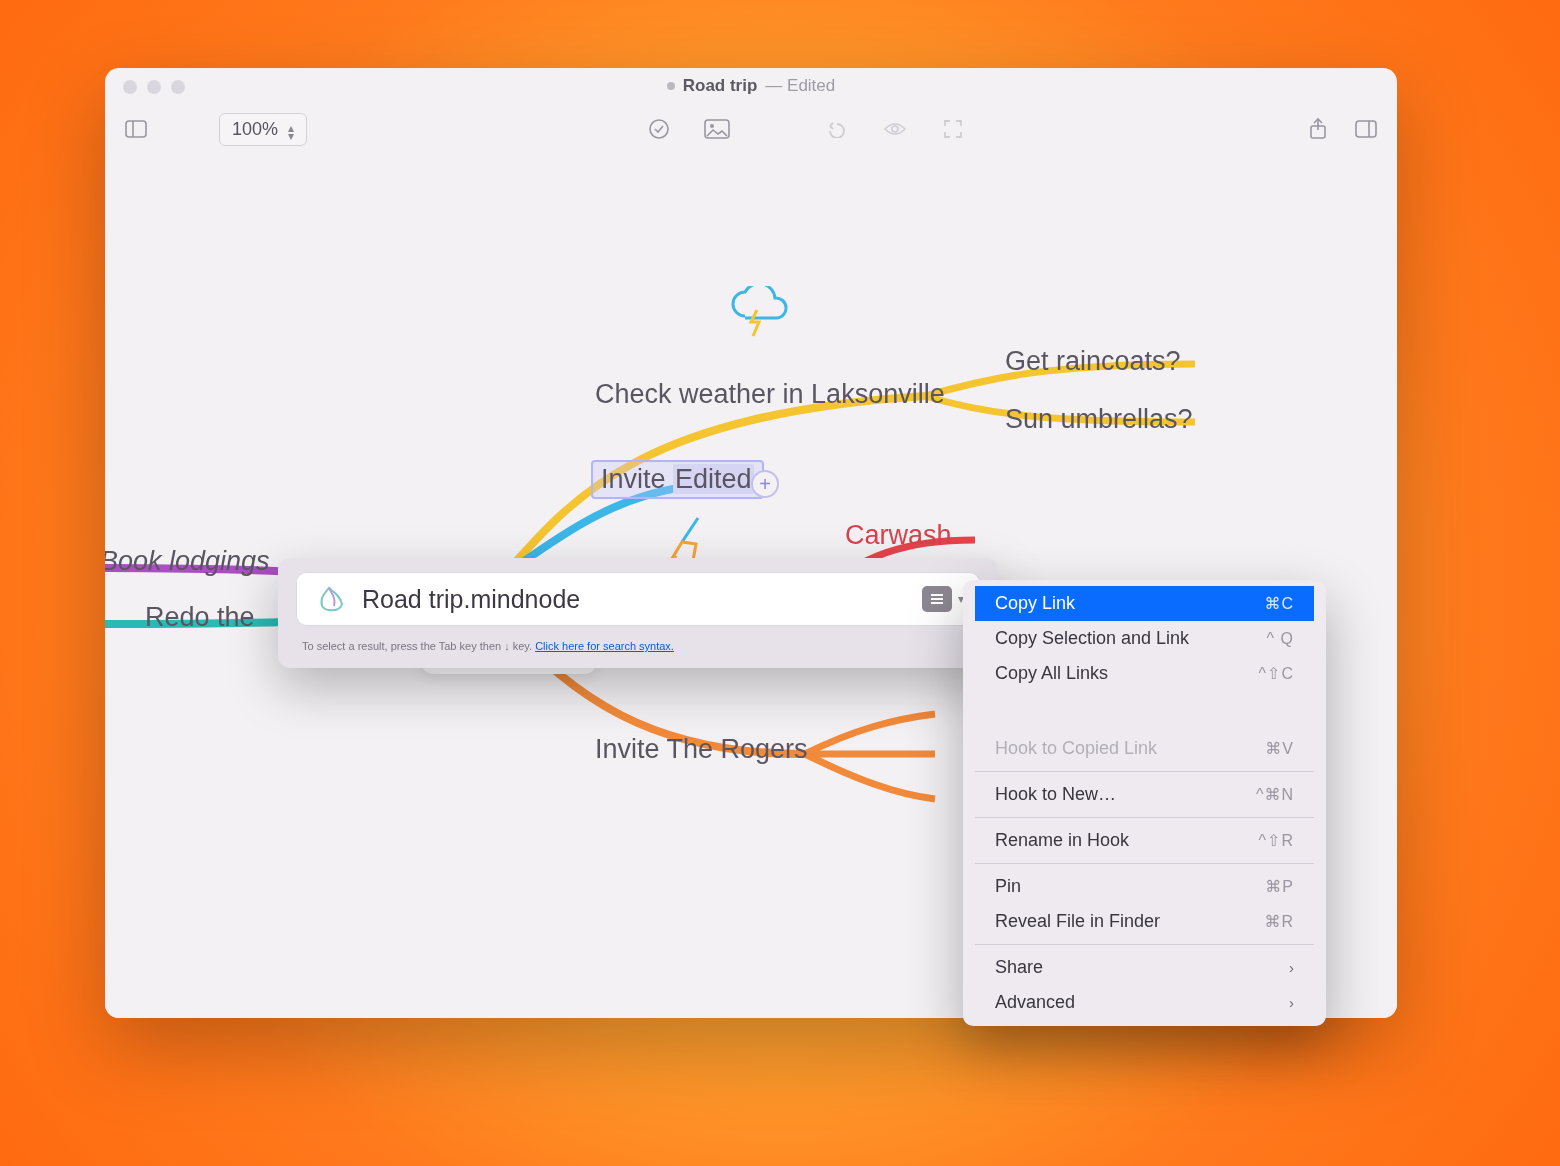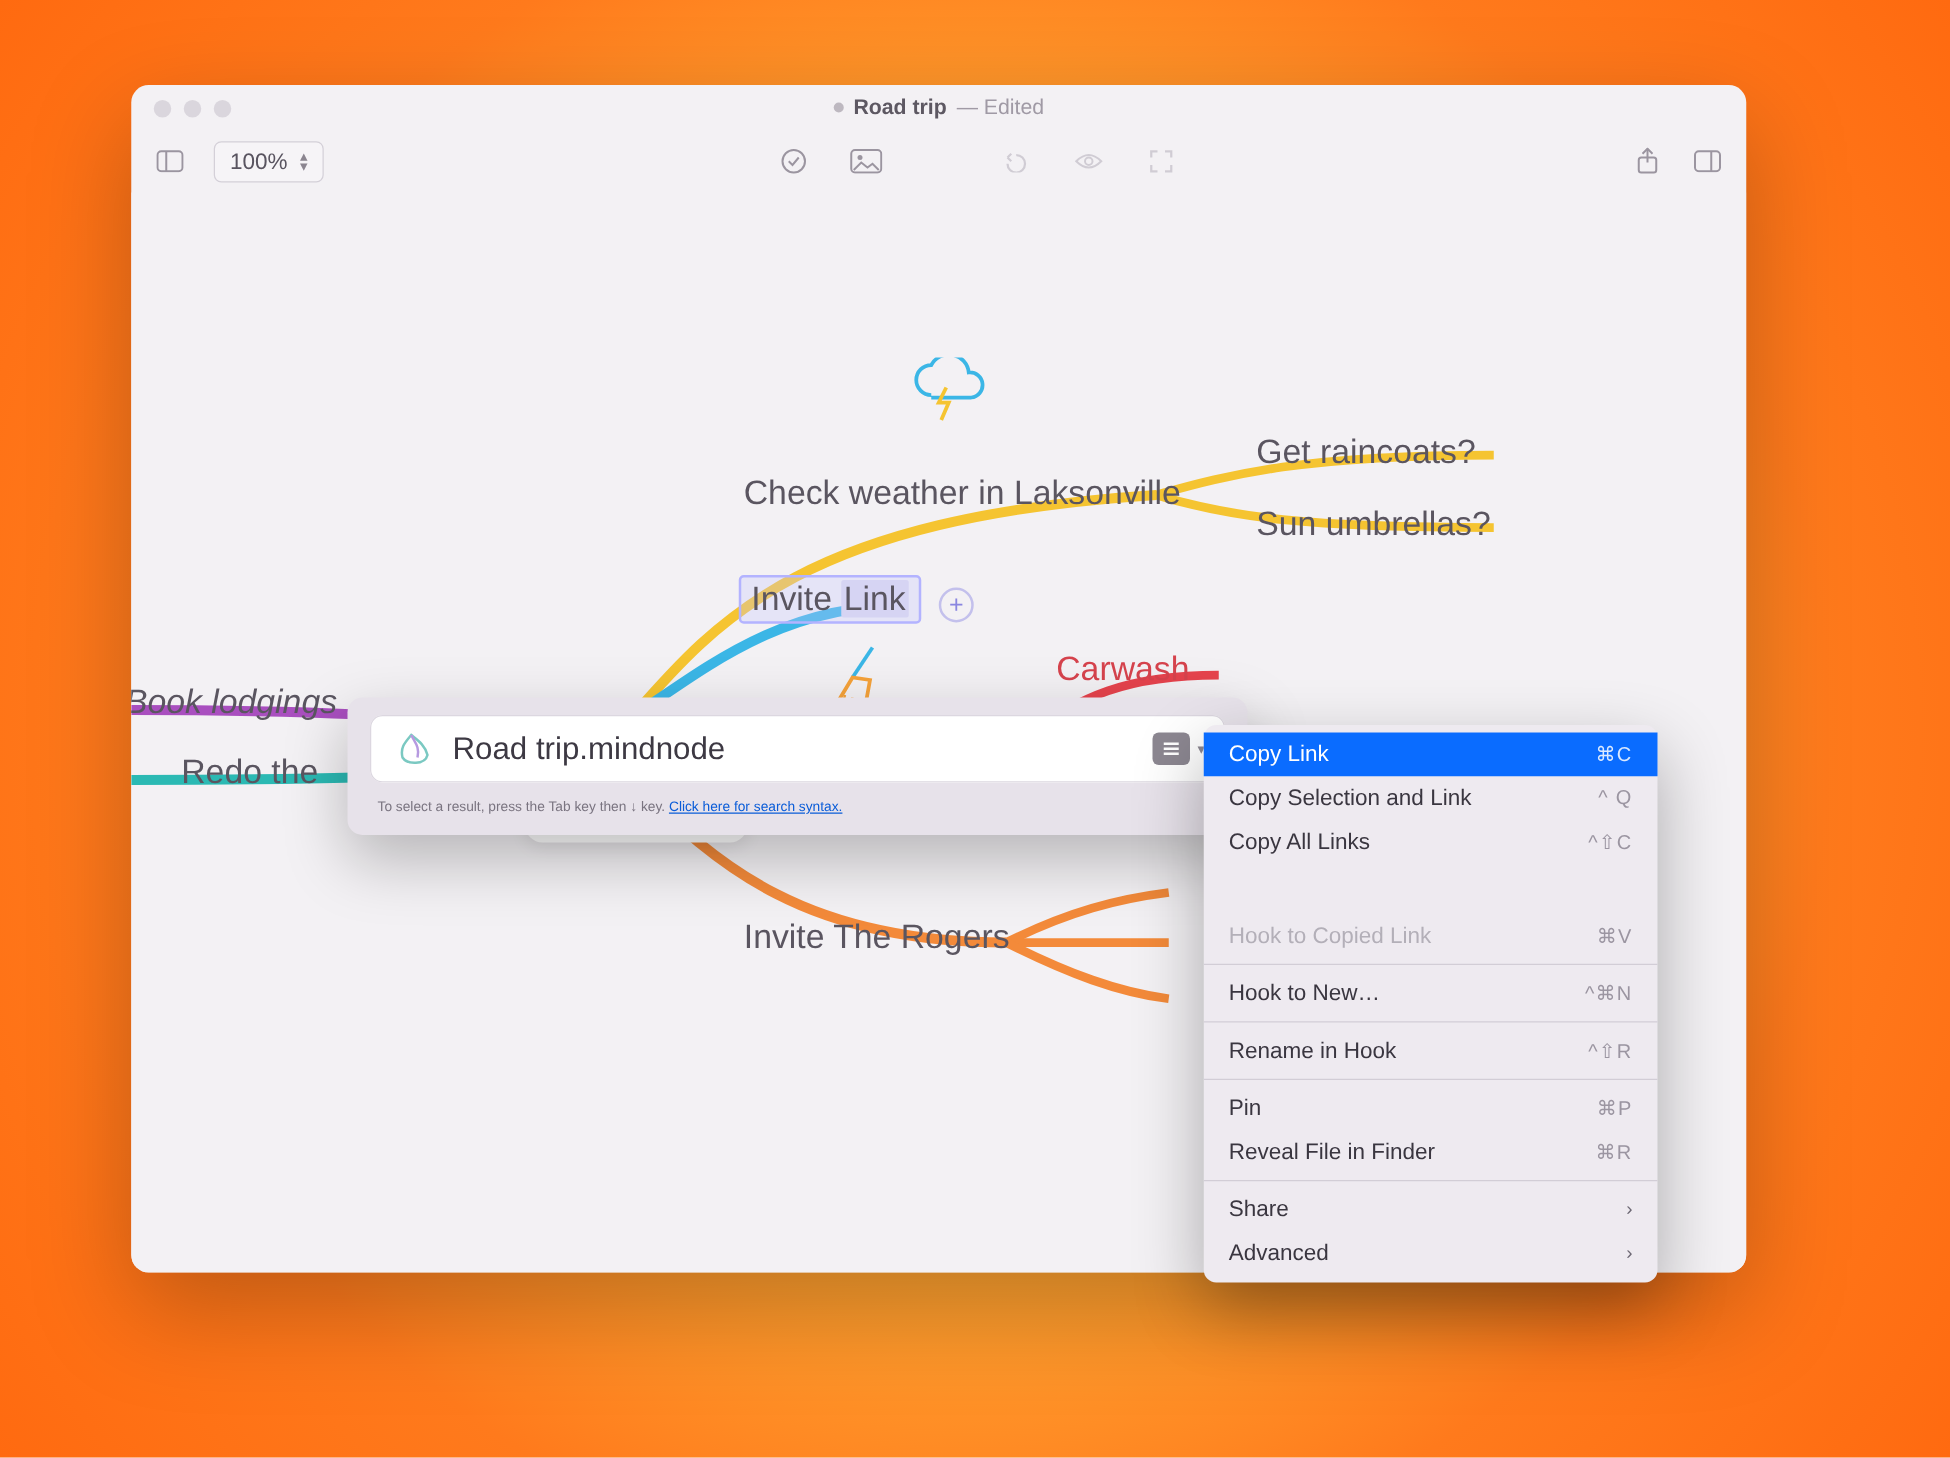--- a/index.html
+++ b/index.html
@@ -63,22 +63,23 @@
     display:flex; align-items:center; justify-content:center;
     color:#9b95a0;
     font-size:18px;
   }
   .zoom-box {
     border:1px solid #d4d0d8;
     border-radius:6px;
     padding:5px 12px;
     color:#595460;
     font-size:18px;
-    display:flex; align-items:center; gap:10px;
+    display:flex; align-items:flex-end; gap:10px;
     background:#f6f4f7;
+    margin-left:48px;
   }
   .zoom-chevrons { font-size:12px; line-height:8px; color:#8b8590; display:flex; flex-direction:column; }
   .toolbar-spacer { flex:1; }
   .toolbar-center { display:flex; gap:32px; align-items:center; }
   .toolbar-right { display:flex; gap:22px; align-items:center; }
 
   .canvas {
     position: absolute;
     top: 86px;
     left: 0;
@@ -163,21 +164,21 @@
   }
   .search-hint a { color:#0a5cd8; text-decoration:underline; }
   
   .ctx-menu {
     position:absolute;
     left:963px; top:580px;
     width:363px;
     background:#eeeaf0;
     border-radius:10px;
     box-shadow: 0 22px 55px rgba(0,0,0,.3);
-    padding:6px 0;
+    padding:6px 12px;
   }
   .ctx-item {
     display:flex;
     justify-content:space-between;
     align-items:center;
     padding:7px 20px;
     font-size:18px;
     color:#3a3640;
   }
   .ctx-item.highlight {
@@ -312,21 +313,21 @@
           <path d="M20 30 a12 12 0 0 1 0 -24 a16 16 0 0 1 30 6 a10 10 0 0 1 2 20 H20" fill="none" stroke="#3bb6e6" stroke-width="3"></path>
           <path d="M32 24 l-6 12 h8 l-6 14" fill="none" stroke="#f5c431" stroke-width="3"></path>
         </svg>
     </div>
 
     <div class="node" style="left:490px; top:225px;">Check weather in Laksonville</div>
     <div class="node" style="left:900px; top:192px;">Get raincoats?</div>
     <div class="node" style="left:900px; top:250px;">Sun umbrellas?</div>
 
     <div class="node selected-node" style="left:486px; top:306px;">
-      <span>Invite </span><span class="sel-part">Link</span>
+      <span>Invite </span><span class="sel-part">Edited</span>
     </div>
     <div class="add-btn" style="left:646px; top:316px;">
         <span>+</span>
       </div>
 
     <div class="node" style="left:-5px; top:392px;font-style:italic;">Book lodgings</div>
     <div class="node" style="left:40px; top:448px;">Redo the</div>
 
     <div class="root-node">
       <span>Road trip</span>

